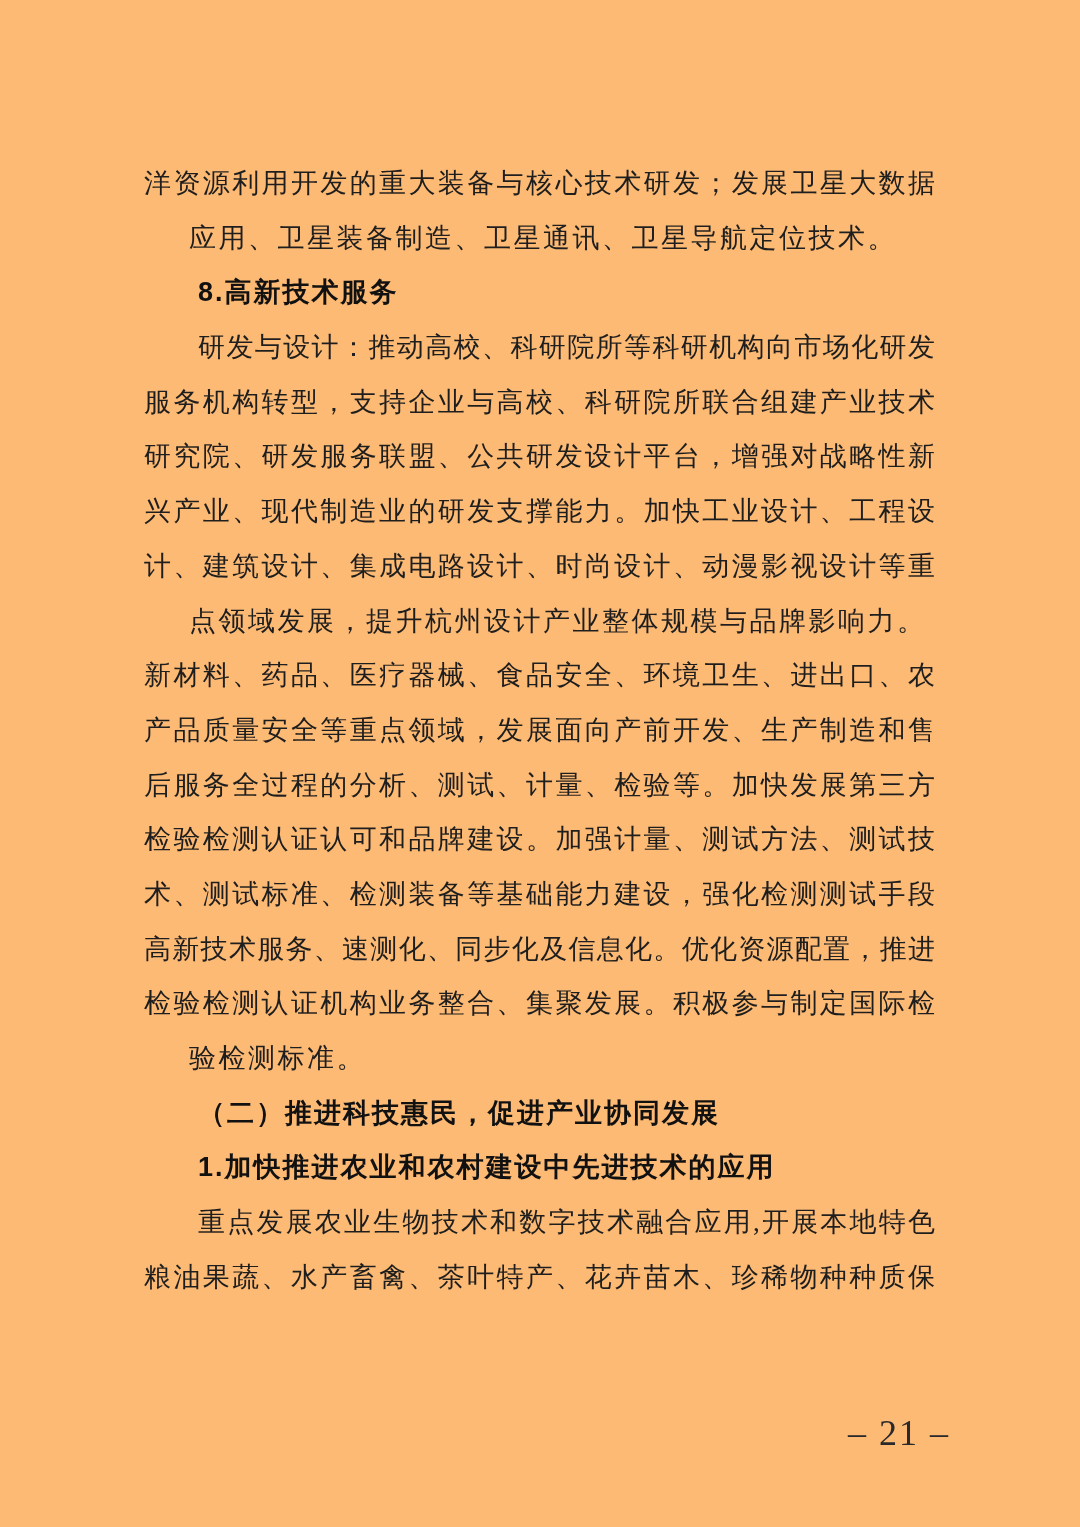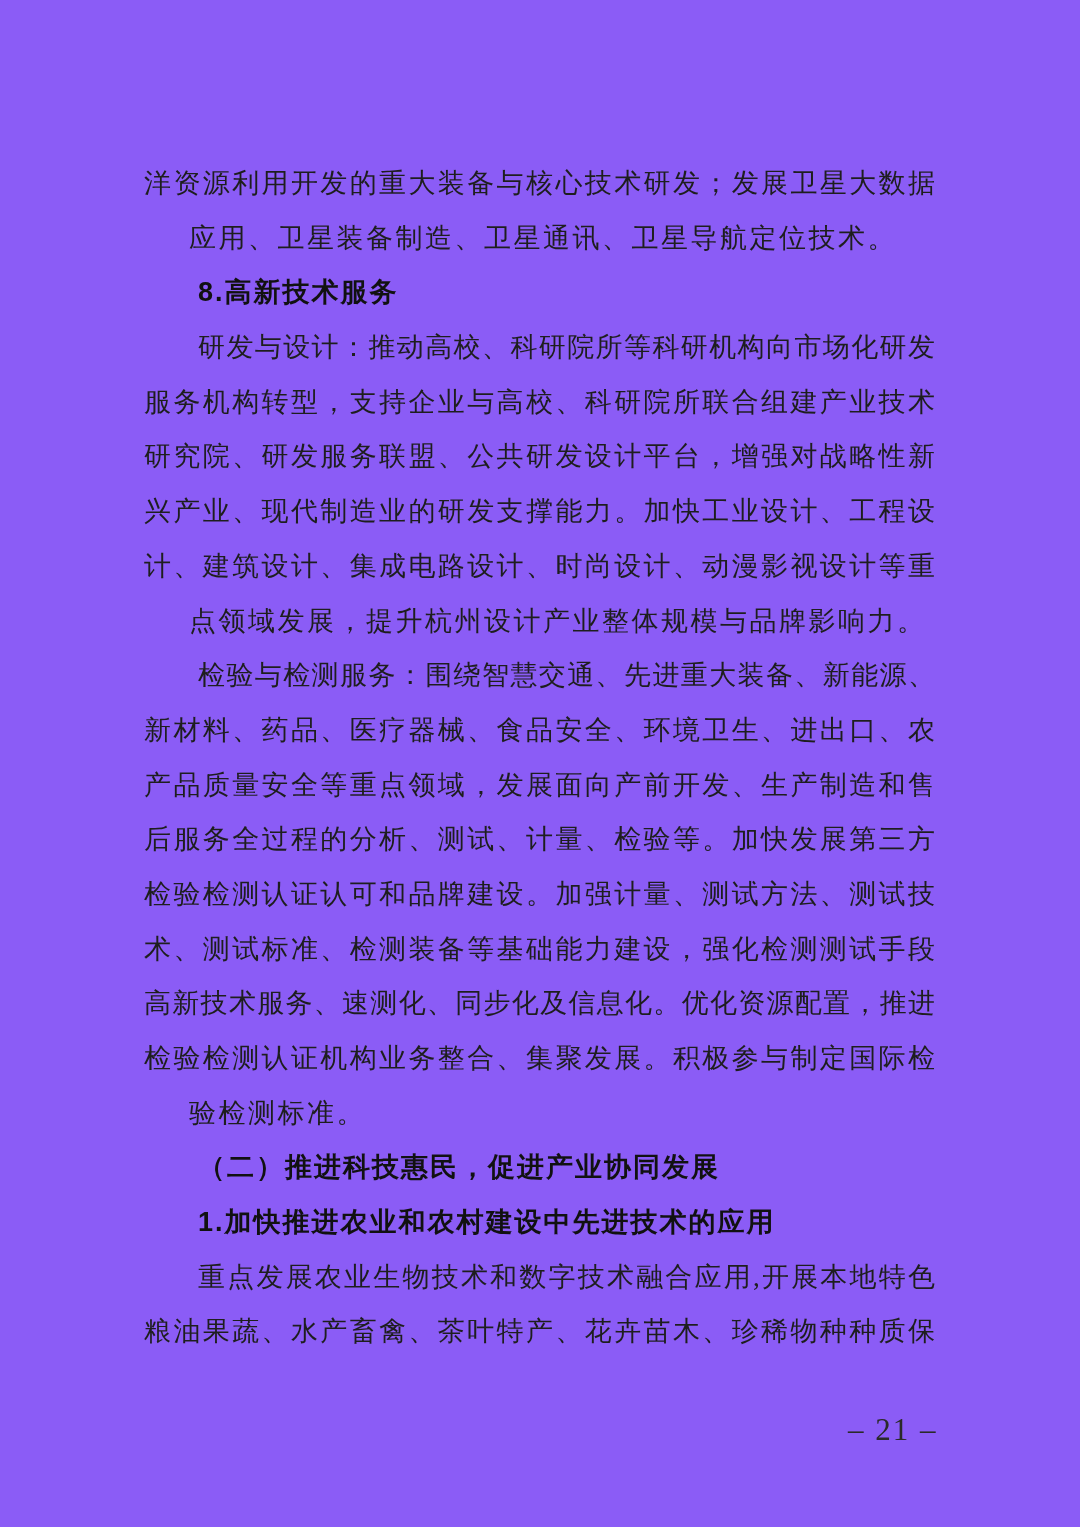--- a/index.html
+++ b/index.html
@@ -4,21 +4,21 @@
 <style>
   html, body {
     margin: 0;
     padding: 0;
     background: #ffffff;
   }
   .page {
     position: relative;
     width: 1080px;
     height: 1527px;
-    background: #8b5cf6;
+    background: #fdba74;
     overflow: hidden;
     font-family: "Liberation Serif", "DejaVu Serif", serif;
     color: #1e1e1e;
   }
   .textblock {
     position: absolute;
     left: 144px;
     top: 156px;
     width: 791px;
   }
@@ -45,41 +45,40 @@
     font-weight: 700;
     text-align: right;
     text-align-last: left;
     letter-spacing: 2px;
     color: #111111;
   }
   .page-number {
     position: absolute;
     top: 1412px;
     left: 848px;
-    font-size: 31px;
+    font-size: 36px;
     letter-spacing: 2px;
     color: #2a2a2a;
     font-family: "Liberation Serif", "DejaVu Serif", serif;
   }
 </style>
 </head>
 <body>
 
 <div class="page">
   <div class="textblock">
     <div class="line">洋资源利用开发的重大装备与核心技术研发；发展卫星大数据</div>
     <div class="line short">应用、卫星装备制造、卫星通讯、卫星导航定位技术。</div>
     <div class="line heading indent">8.高新技术服务</div>
     <div class="line indent">研发与设计：推动高校、科研院所等科研机构向市场化研发</div>
     <div class="line">服务机构转型，支持企业与高校、科研院所联合组建产业技术</div>
     <div class="line">研究院、研发服务联盟、公共研发设计平台，增强对战略性新</div>
     <div class="line">兴产业、现代制造业的研发支撑能力。加快工业设计、工程设</div>
     <div class="line">计、建筑设计、集成电路设计、时尚设计、动漫影视设计等重</div>
     <div class="line short">点领域发展，提升杭州设计产业整体规模与品牌影响力。</div>
-    <div class="line indent">检验与检测服务：围绕智慧交通、先进重大装备、新能源、</div>
     <div class="line">新材料、药品、医疗器械、食品安全、环境卫生、进出口、农</div>
     <div class="line">产品质量安全等重点领域，发展面向产前开发、生产制造和售</div>
     <div class="line">后服务全过程的分析、测试、计量、检验等。加快发展第三方</div>
     <div class="line">检验检测认证认可和品牌建设。加强计量、测试方法、测试技</div>
     <div class="line">术、测试标准、检测装备等基础能力建设，强化检测测试手段</div>
     <div class="line">高新技术服务、速测化、同步化及信息化。优化资源配置，推进</div>
     <div class="line">检验检测认证机构业务整合、集聚发展。积极参与制定国际检</div>
     <div class="line short">验检测标准。</div>
     <div class="line heading indent">（二）推进科技惠民，促进产业协同发展</div>
     <div class="line heading indent">1.加快推进农业和农村建设中先进技术的应用</div>

